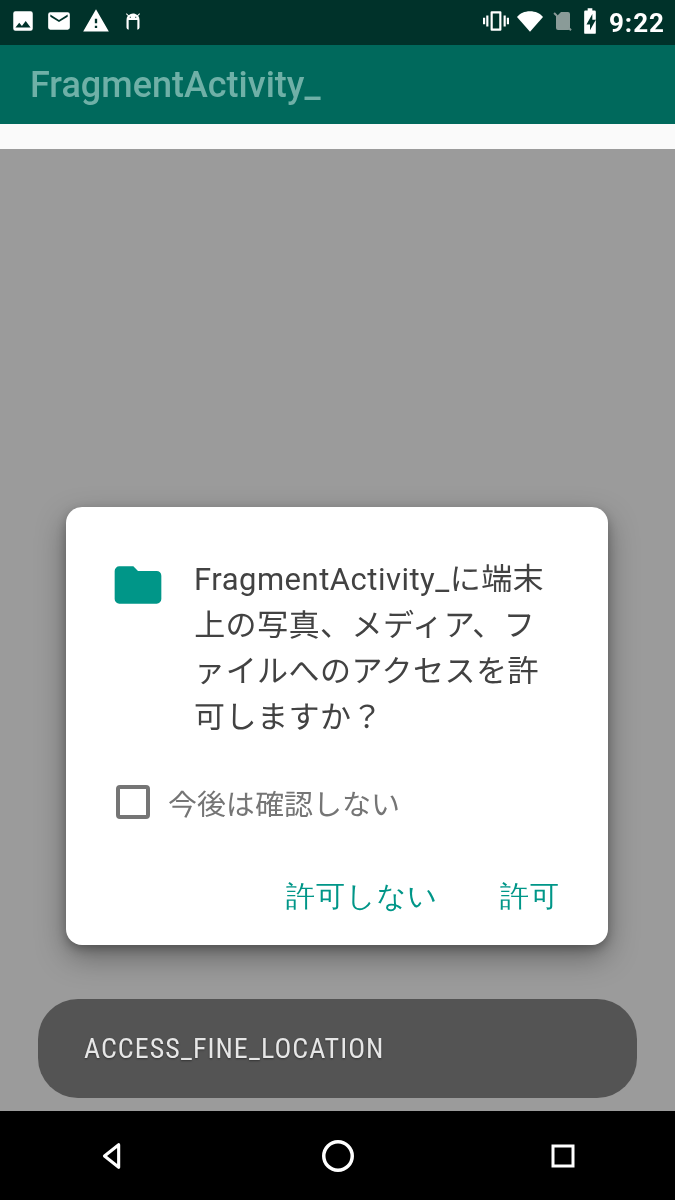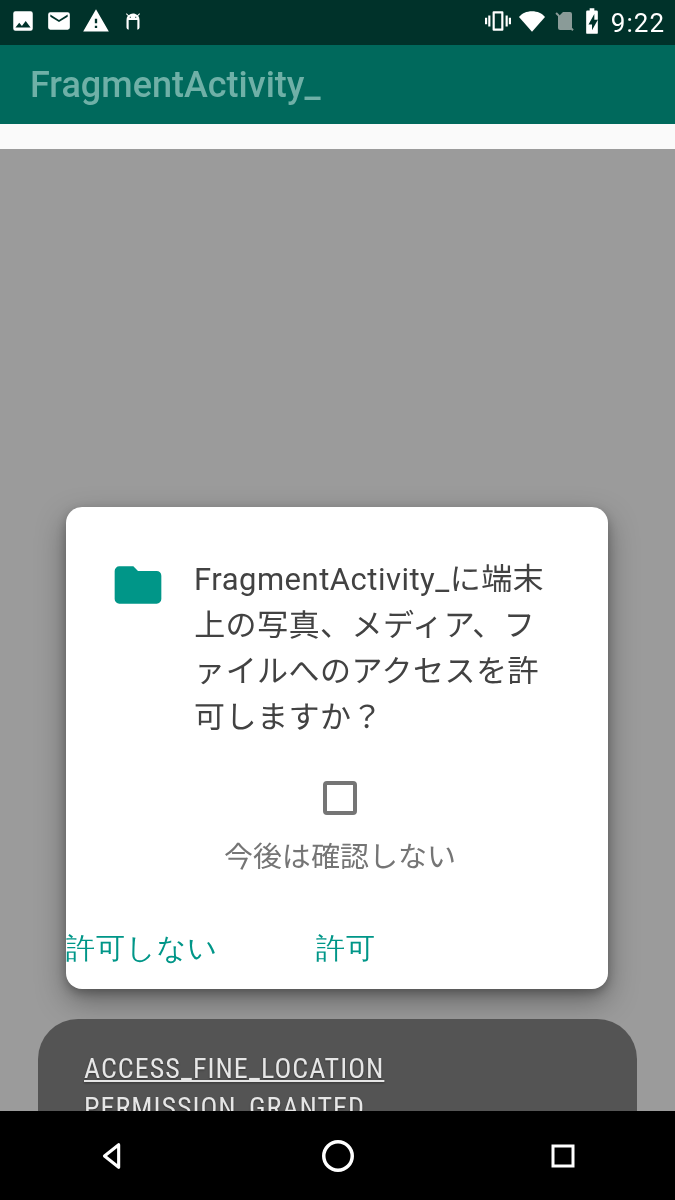--- a/index.html
+++ b/index.html
@@ -11,21 +11,21 @@
     height: 45px;
     background: #00322a;
     display: flex;
     align-items: center;
     justify-content: space-between;
     padding: 0 10px;
     color: #fff;
   }
   .status-left, .status-right { display: flex; align-items: center; gap: 10px; }
   .status-right { gap: 6px; }
-  .status-time { font-size: 26px; font-weight: 400; letter-spacing: 1px; margin-left: 4px; }
+  .status-time { font-size: 26px; font-weight: 700; letter-spacing: 1px; margin-left: 4px; }
 
   
   .app-bar {
     height: 79px;
     background: #00695c;
     display: flex;
     align-items: center;
     padding: 0 30px;
   }
   .app-title {
@@ -71,63 +71,62 @@
     color: #424242;
     line-height: 1.48;
     letter-spacing: 0.5px;
   }
 
   .dont-ask {
     display: flex;
     align-items: center;
     gap: 18px;
     padding: 40px 44px 0 50px;
-    flex-direction: column;
   }
   .checkbox {
     width: 34px; height: 34px;
     border: 4px solid #757575;
     border-radius: 4px;
   }
   .dont-ask-label {
     font-size: 29px;
     color: #757575;
   }
 
   .dialog-actions {
     display: flex;
-    gap: 98px;
-    padding: 54px 48px 20px 0;
+    justify-content: flex-end;
+    gap: 62px;
+    padding: 54px 48px 28px 0;
   }
   .dialog-btn {
     background: none;
     border: none;
     font-size: 29px;
     color: #009688;
     font-weight: 500;
     letter-spacing: 1px;
     cursor: pointer;
   }
 
   
   .toast {
     position: absolute;
     left: 38px;
     right: 38px;
-    top: 870px;
+    top: 850px;
     background: #545454;
     border-radius: 40px;
     padding: 30px 46px;
     color: #e6e6e6;
     font-size: 28px;
     line-height: 1.4;
     letter-spacing: 1px;
     font-family: "Roboto Condensed", Roboto, sans-serif;
     text-shadow: 0 1px 2px rgba(0,0,0,0.4);
-    text-decoration: underline;
   }
 
   
   .nav-bar {
     position: absolute;
     bottom: 0; left: 0; right: 0;
     height: 89px;
     background: #000;
     display: flex;
     align-items: center;
@@ -211,21 +210,20 @@
     </div>
 
     <div class="dialog-actions">
       <button class="dialog-btn">許可しない</button>
       <button class="dialog-btn">許可</button>
     </div>
   </div>
 
   <div class="toast">
     <div>ACCESS_FINE_LOCATION</div>
-    <div>PERMISSION_GRANTED</div>
   </div>
 
 </div>
 
 <div class="nav-bar">
   <div class="nav-btn">
     <svg width="34" height="34" viewBox="0 0 24 24" fill="none" stroke="#fff" stroke-width="2.2" stroke-linejoin="round">
         <path d="M16 4 6 12l10 8z"></path>
       </svg>
   </div>

